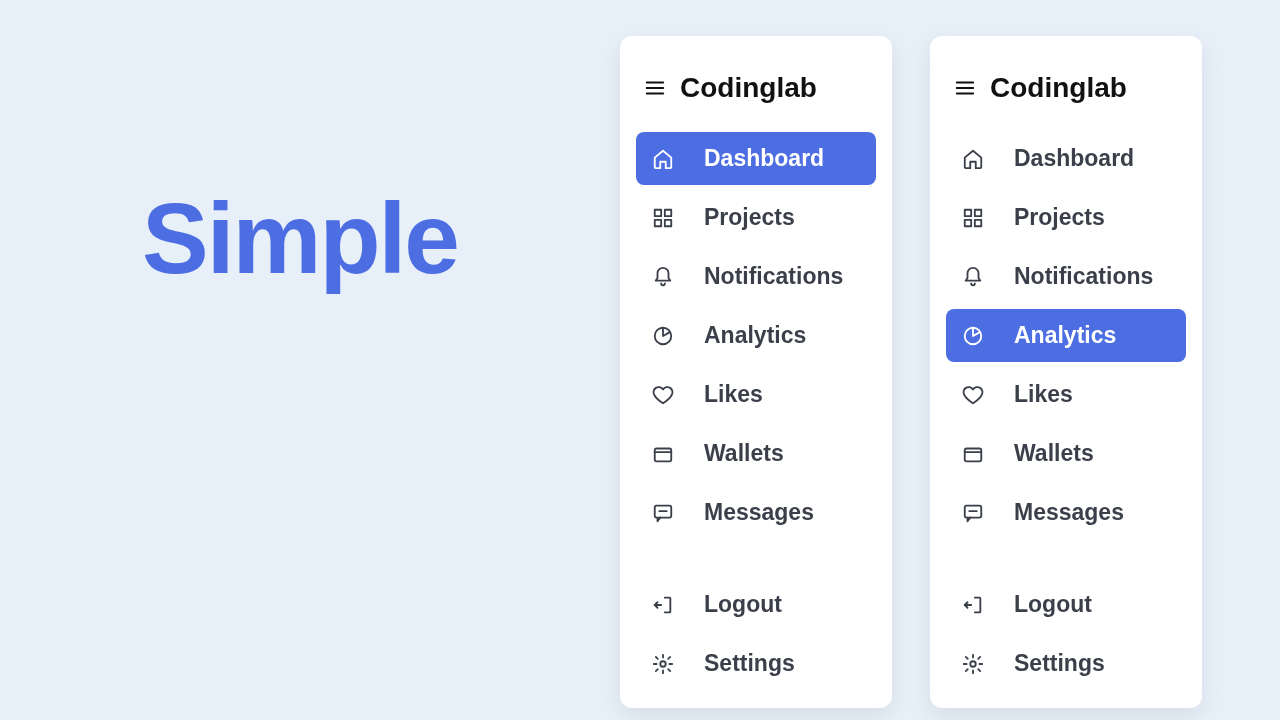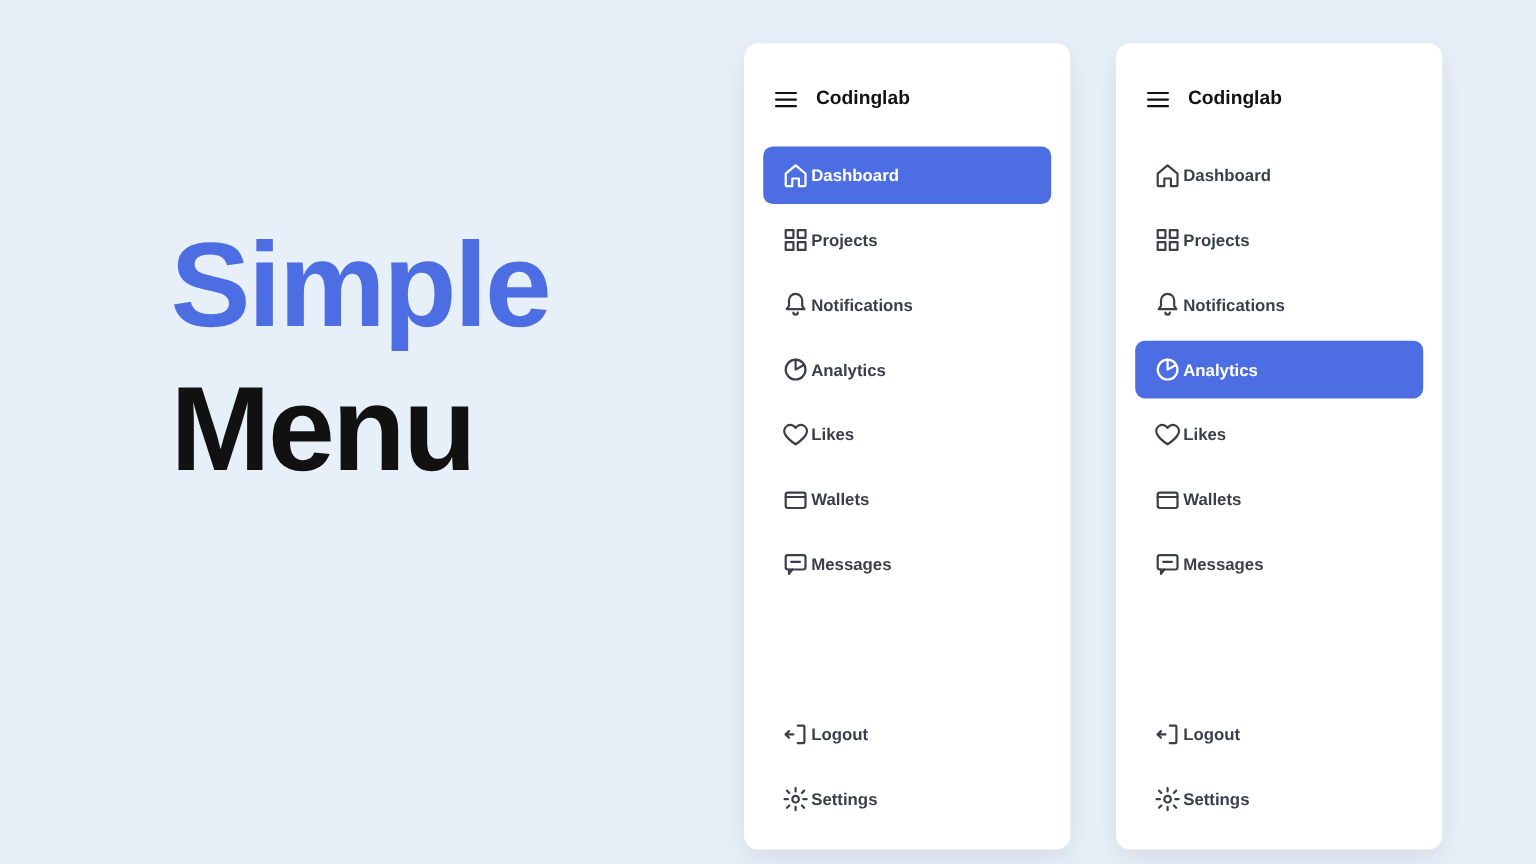--- a/index.html
+++ b/index.html
@@ -44,57 +44,56 @@
   }
   .sidebar-a { left: 620px; top: 36px; height: 672px; }
   .sidebar-b { left: 930px; top: 36px; height: 672px; }
   .brand {
     display: flex;
     align-items: center;
     gap: 14px;
     padding: 18px 8px 28px 8px;
   }
   .brand-name {
-    font-size: 16px;
+    font-size: 28px;
     font-weight: 800;
     color: #111;
   }
   .menu-group {
     display: flex;
     flex-direction: column;
     gap: 6px;
   }
   .menu-item {
     display: flex;
     align-items: center;
-    gap: 2px;
+    gap: 30px;
     padding: 13px 16px;
     border-radius: 8px;
     color: #3a3f4a;
     cursor: pointer;
-    font-size: 14px;
+    font-size: 23px;
     font-weight: 600;
   }
   .menu-item.active {
     background: #4d6ee2;
     color: #fff;
   }
   .menu-item .ic { flex: 0 0 22px; display:flex; align-items:center; justify-content:center; }
   .spacer { flex: 1; }
   .footer-group { display:flex; flex-direction:column; gap:6px; margin-top:auto; }
   svg { display:block; }
 </style>
 </head>
 <body>
 
 <div class="hero">
   <div class="accent-bar"></div>
   <div class="hero-text">
     <div class="blue">Simple</div>
-    <div>Menu</div>
   </div>
 </div>
 
 <div class="sidebar sidebar-a">
   <div class="brand">
     <span class="ic">
         <svg width="22" height="22" viewBox="0 0 24 24" fill="none" stroke="#111" stroke-width="2" stroke-linecap="round" stroke-linejoin="round">
           <line x1="3" y1="6" x2="21" y2="6"></line>
           <line x1="3" y1="12" x2="21" y2="12"></line>
           <line x1="3" y1="18" x2="21" y2="18"></line>

